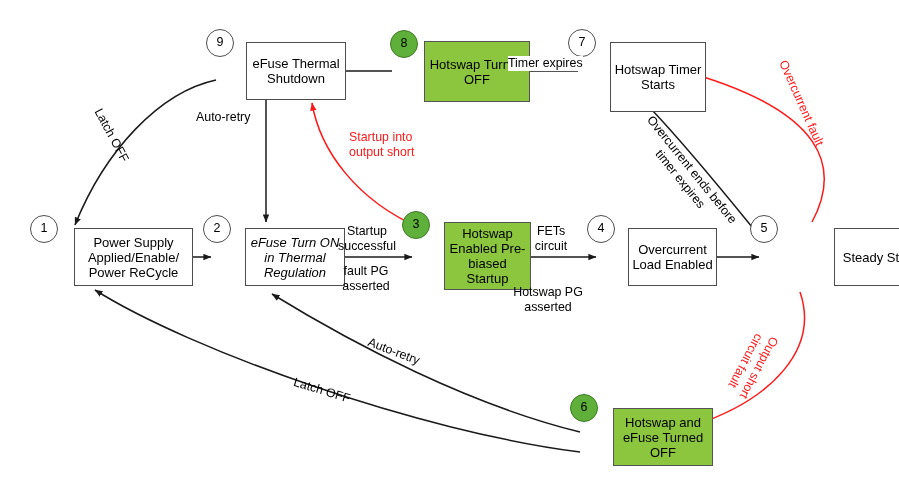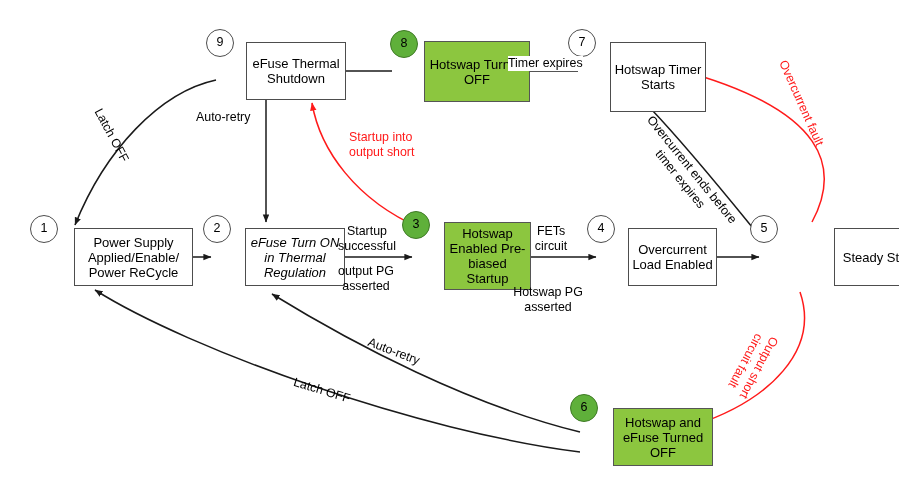--- a/index.html
+++ b/index.html
@@ -215,21 +215,21 @@
   <div class="elabel boxed" style="left:196px; top:110px;">
     <span class="ln">Auto-retry</span>
   </div>
 
   <div class="elabel" style="left:329px; top:224px; text-align:center; width:76px;">
     <span class="ln">Startup</span>
     <span class="ln">successful</span>
   </div>
 
   <div class="elabel" style="left:328px; top:264px; text-align:center; width:76px;">
-    <span class="ln">output PG</span>
+    <span class="ln">fault PG</span>
     <span class="ln">asserted</span>
   </div>
 
   <div class="elabel" style="left:512px; top:224px; text-align:center; width:78px;">
     <span class="ln">FETs</span>
     <span class="ln">circuit</span>
   </div>
 
   <div class="elabel" style="left:503px; top:264px; text-align:center; width:90px;margin-top:21px;">
     <span class="ln">Hotswap PG</span>

